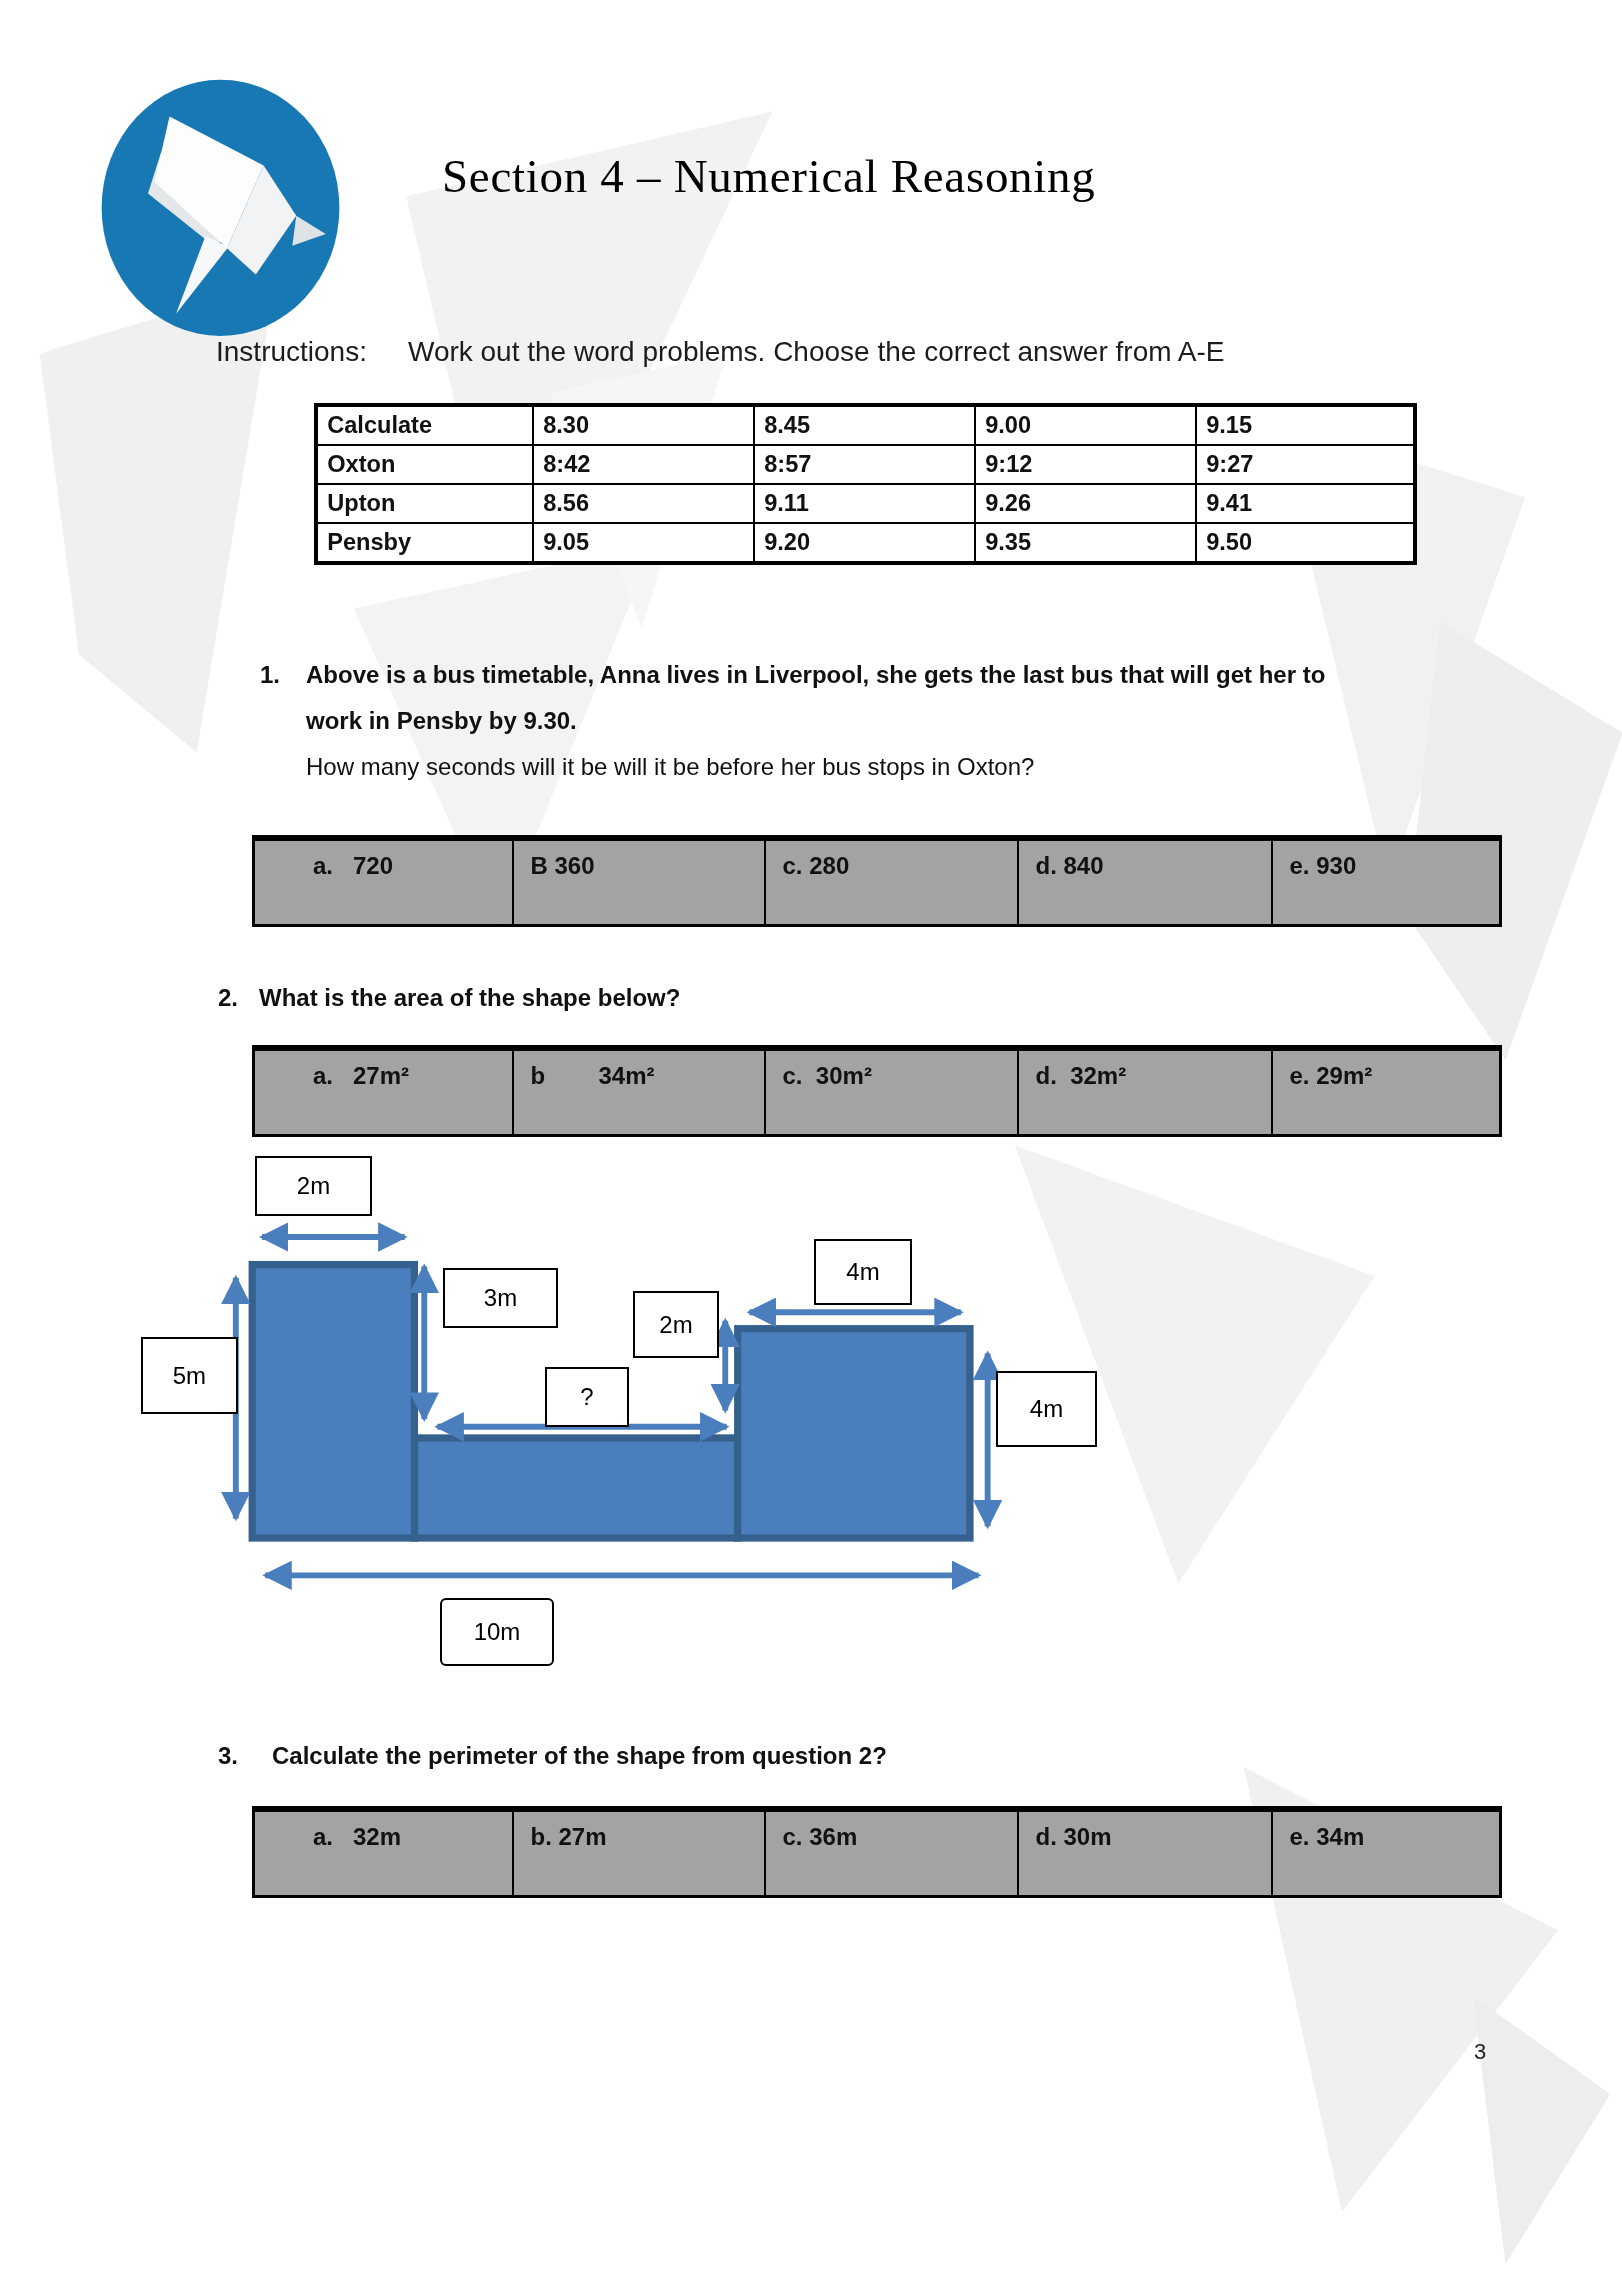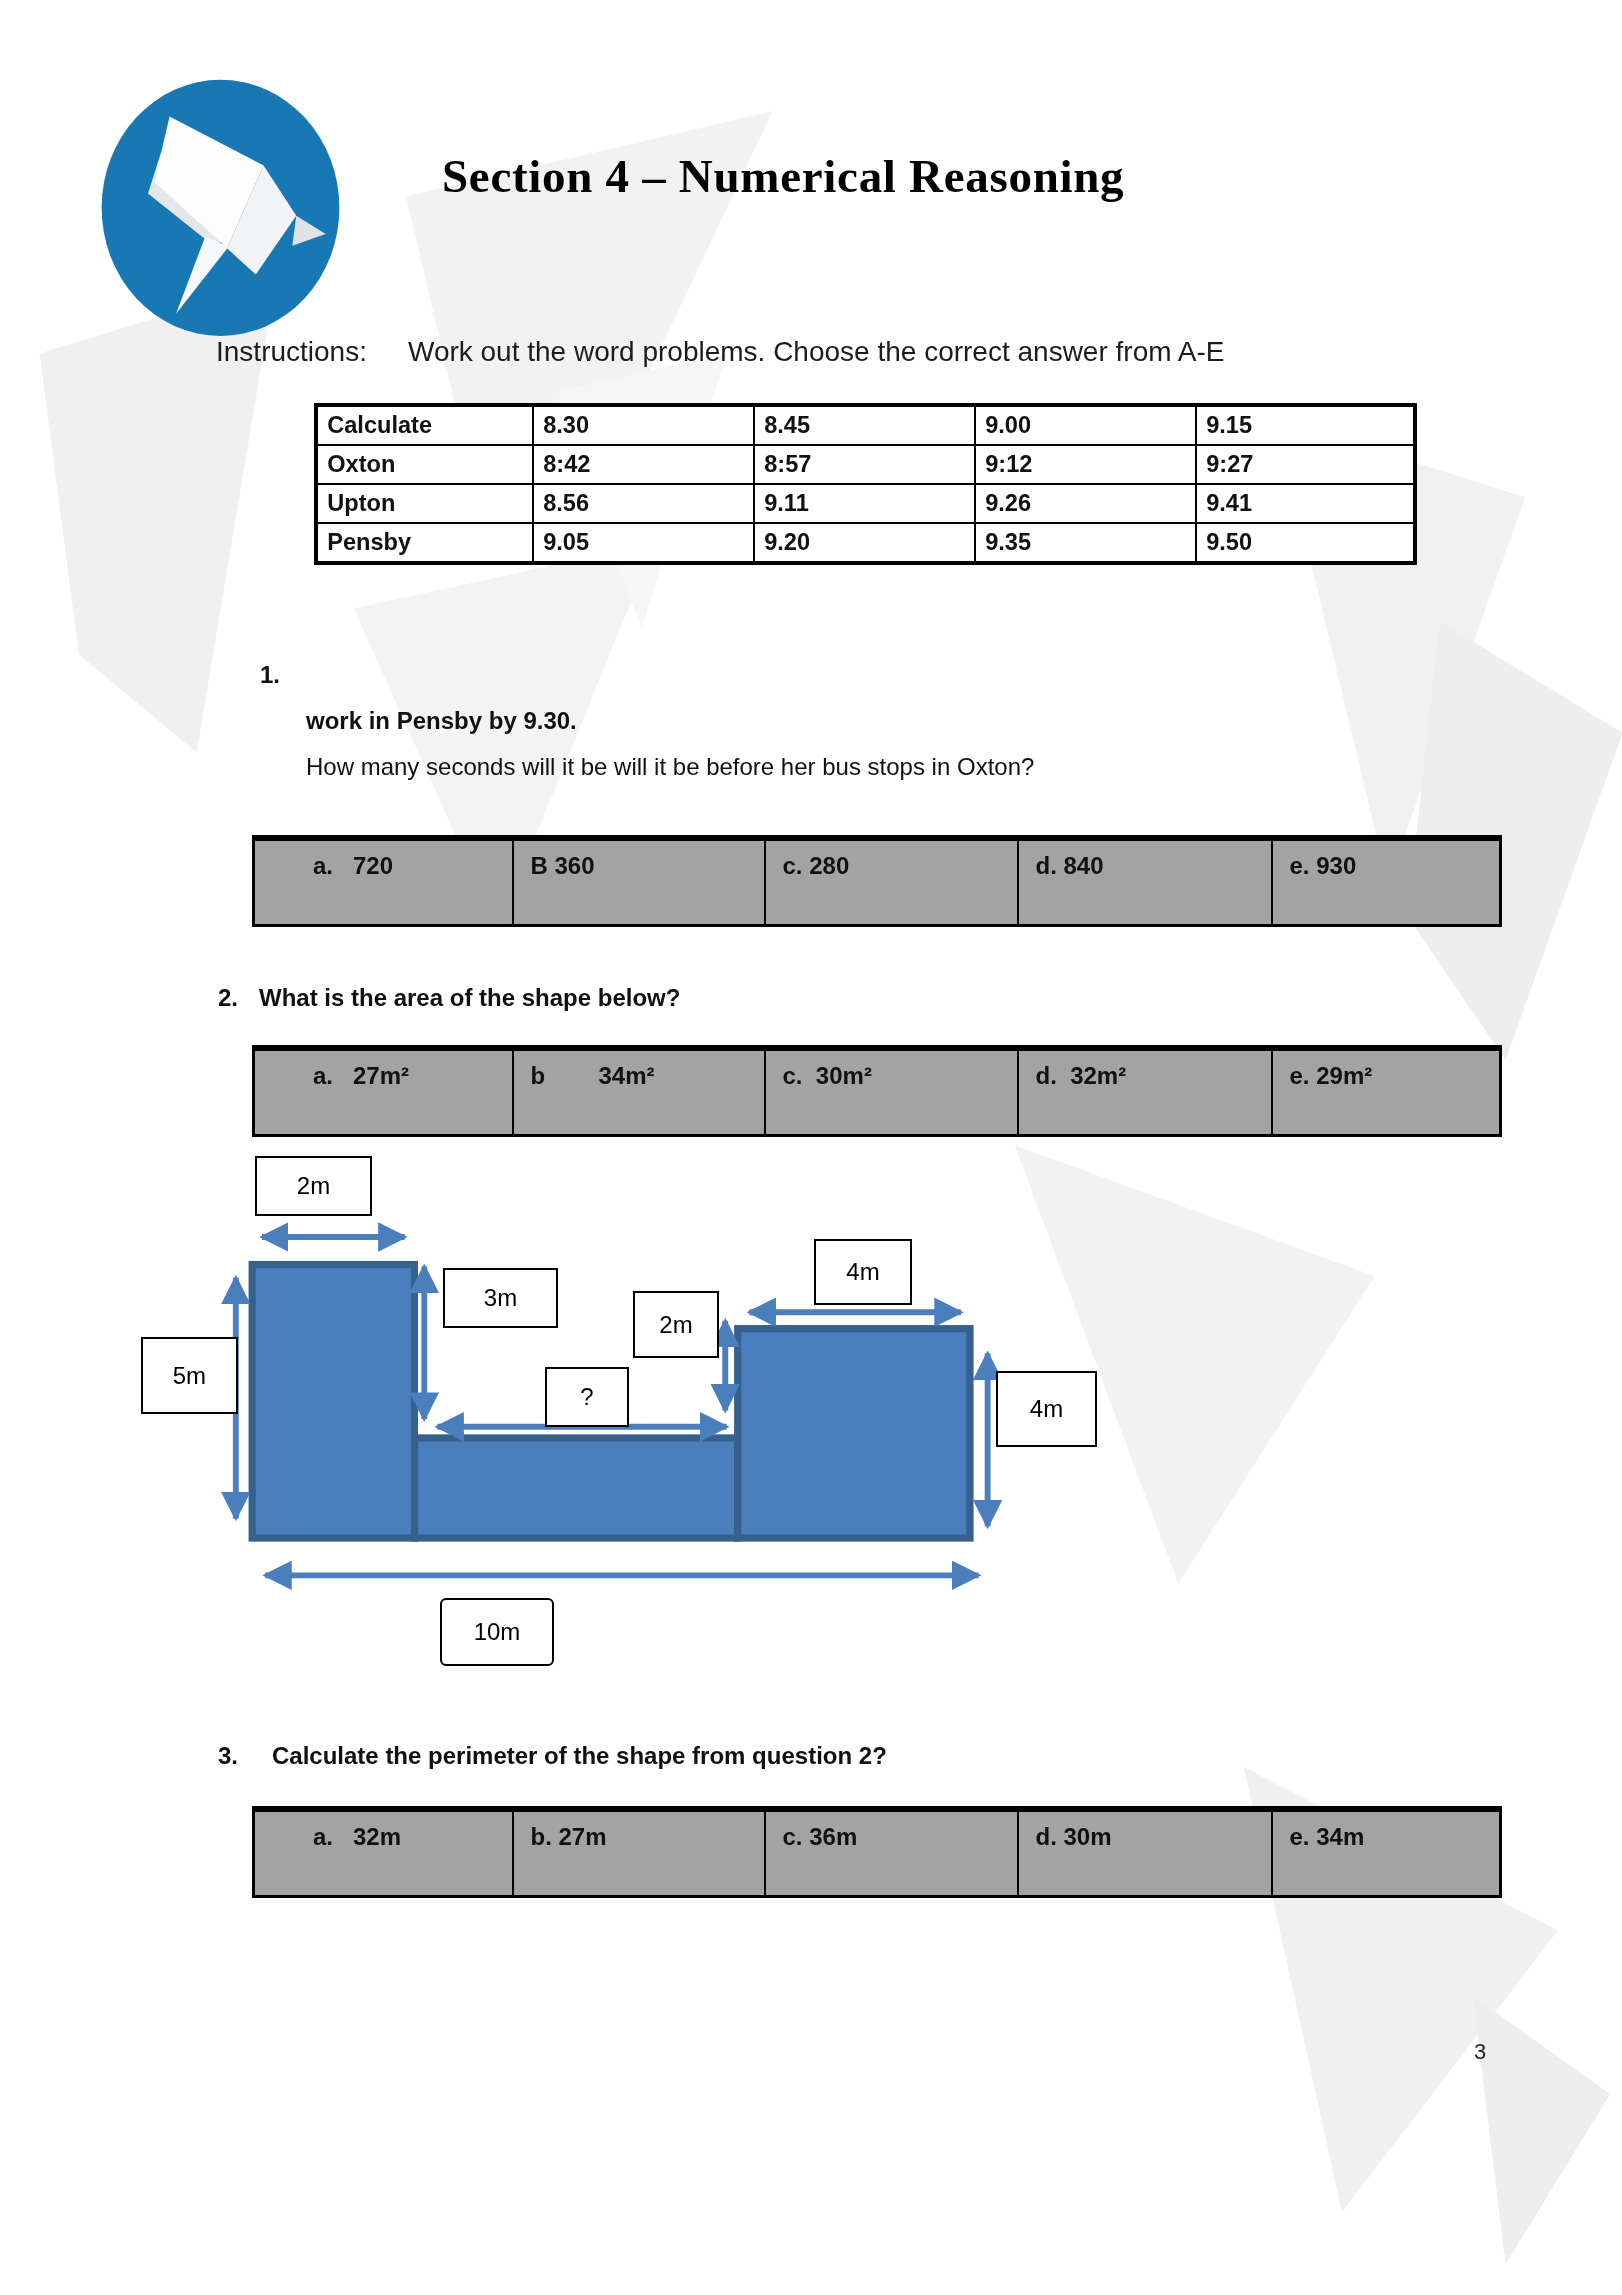--- a/index.html
+++ b/index.html
@@ -5,21 +5,21 @@
   html,body{margin:0;padding:0;background:#888;}
   .page{
     position:relative;width:1623px;height:2295px;background:#ffffff;
     font-family:"Liberation Sans", sans-serif;color:#111;overflow:hidden;
   }
   .abs{position:absolute;}
   
   .wm{position:absolute;left:0;top:0;z-index:0;}
   
   .title{
-    font-family:"Liberation Serif", serif;font-size:47px;font-weight:700;
+    font-family:"Liberation Serif", serif;font-size:47px;font-weight:400;
     color:#000;letter-spacing:0.7px;white-space:nowrap;z-index:2;
   }
   .instructions{display:flex;gap:41px;font-size:28px;color:#1c1c1c;z-index:2;white-space:nowrap;}
   
   table.timetable{border-collapse:collapse;table-layout:fixed;background:#fff;z-index:2;}
   table.timetable td{
     border:2.6px solid #000;height:37px;font-weight:bold;font-size:23.6px;
     padding:0 0 0 9.2px;vertical-align:middle;white-space:pre;
   }
   table.timetable{border:4.6px solid #000;}
@@ -112,20 +112,21 @@
         <td>Pensby</td>
         <td>9.05</td>
         <td>9.20</td>
         <td>9.35</td>
         <td>9.50</td>
       </tr>
     </tbody>
   </table>
 
   <div class="abs qnum" style="left:260px;top:661px;">1.</div>
+  <div class="abs qline b" style="left:306px;top:661px;">Above is a bus timetable, Anna lives in Liverpool, she gets the last bus that will get her to</div>
   <div class="abs qline b" style="left:306px;top:707px;">work in Pensby by 9.30.</div>
   <div class="abs qline" style="left:306px;top:753px;">How many seconds will it be will it be before her bus stops in Oxton?</div>
 
   <table class="abs options" style="left:252px;top:835px;width:1247px;">
     <colgroup>
         <col style="width:259px">
         <col style="width:252px">
         <col style="width:253px">
         <col style="width:254px">
         <col style="width:229px">

